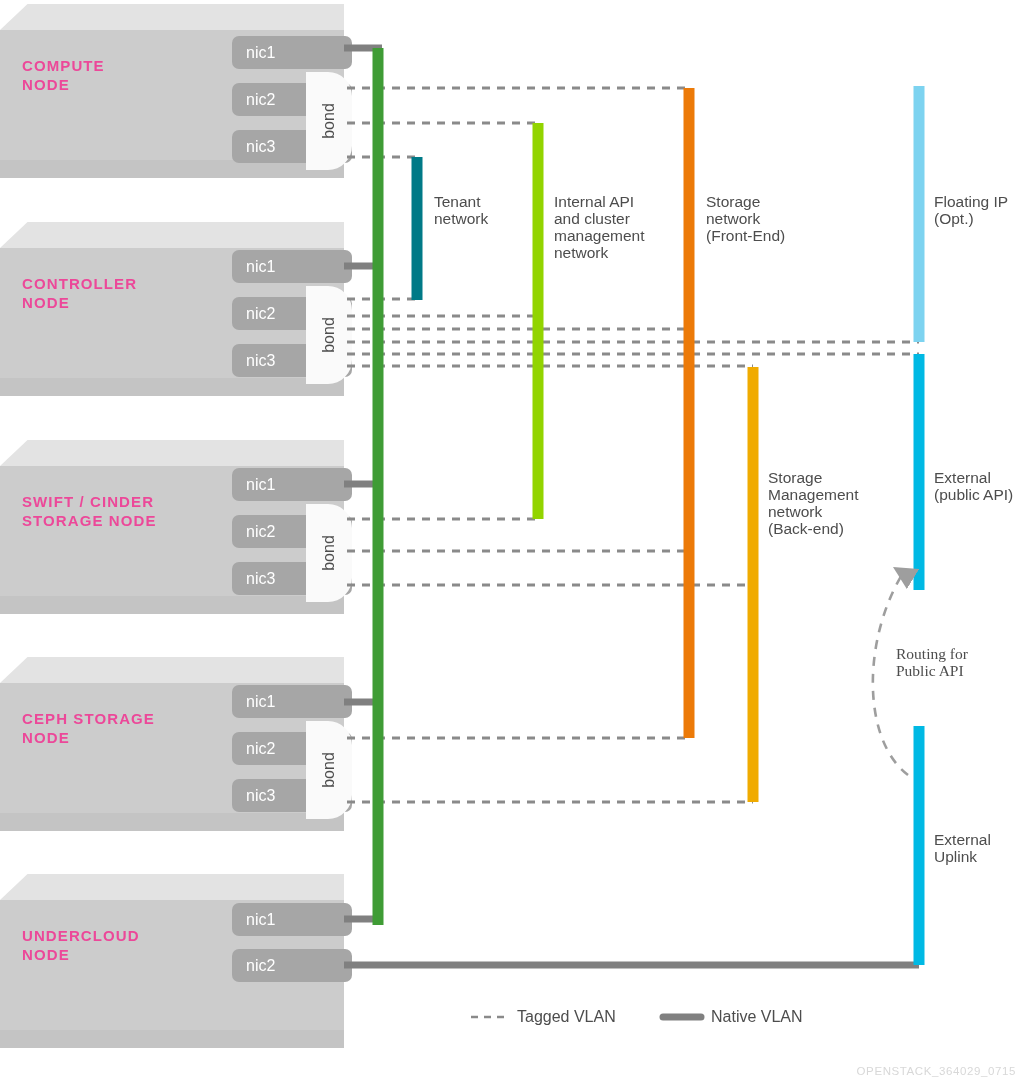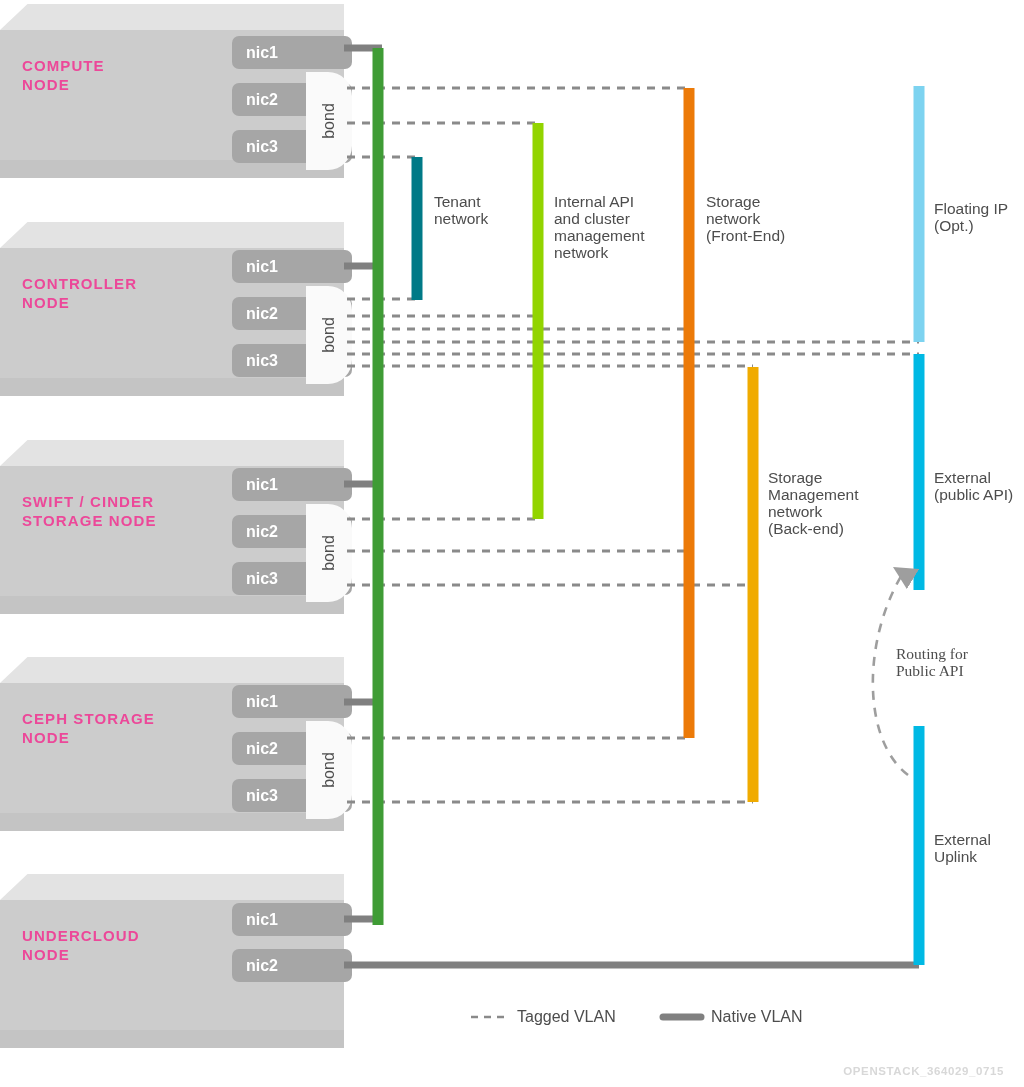--- a/index.html
+++ b/index.html
@@ -9,30 +9,30 @@
 
   
   .node{position:absolute;}
   .node .top{position:absolute;left:0;top:0;width:100%;height:26px;background:#e3e3e3;
       clip-path:polygon(8% 0,100% 0,100% 100%,0 100%);}
   .node .body{position:absolute;left:0;top:26px;right:0;bottom:0;background:#cccccc;}
   .node .shade{position:absolute;left:0;right:0;bottom:0;height:18px;background:#c4c4c4;}
   .node .title{position:absolute;left:22px;color:#ec4899;font-weight:bold;font-size:15px;
       letter-spacing:1.1px;line-height:19px;}
   .nic{position:absolute;height:33px;background:#a6a6a6;border-radius:7px;
-      color:#fff;font-size:16px;line-height:33px;padding-left:14px;box-sizing:border-box;font-weight:bold;}
+      color:#fff;font-size:16px;line-height:33px;padding-left:14px;box-sizing:border-box;}
   .bond{position:absolute;width:46px;background:#fafafa;border-radius:0 24px 24px 0;}
   .bond span{position:absolute;left:50%;top:50%;transform:translate(-50%,-50%) rotate(-90deg);
       color:#4d4d4d;font-size:16px;white-space:nowrap;}
 
   
   .netlabel{position:absolute;color:#4d4d4d;font-size:15.5px;line-height:17px;white-space:pre;}
   .legendtxt{position:absolute;color:#4d4d4d;font-size:16px;white-space:nowrap;}
-  .watermark{position:absolute;right:20px;bottom:10px;color:#d8d8d8;font-size:11.5px;
-      letter-spacing:.6px;white-space:nowrap;font-weight:bold;}
+  .watermark{position:absolute;right:8px;bottom:10px;color:#d8d8d8;font-size:11.5px;
+      letter-spacing:.6px;white-space:nowrap;}
 </style>
 </head>
 <body>
 
 <div id="stage">
 
   <div class="node" style="left:0;top:4px;width:344px;height:174px;">
     <div class="top"></div>
     <div class="body">
       <div class="shade"></div>
@@ -158,21 +158,21 @@
 
   <div class="netlabel" style="left:434px;top:193px;">Tenant
 network</div>
   <div class="netlabel" style="left:554px;top:193px;">Internal API
 and cluster
 management
 network</div>
   <div class="netlabel" style="left:706px;top:193px;">Storage
 network
 (Front-End)</div>
-  <div class="netlabel" style="left:934px;top:193px;margin-top:7px;">Floating IP
+  <div class="netlabel" style="left:934px;top:193px;">Floating IP
 (Opt.)</div>
   <div class="netlabel" style="left:768px;top:469px;">Storage
 Management
 network
 (Back-end)</div>
   <div class="netlabel" style="left:934px;top:469px;">External
 (public API)</div>
   <div class="netlabel" style="left:896px;top:645px;font-family:Liberation Serif, serif;">Routing for
 Public API</div>
   <div class="netlabel" style="left:934px;top:831px;">External

